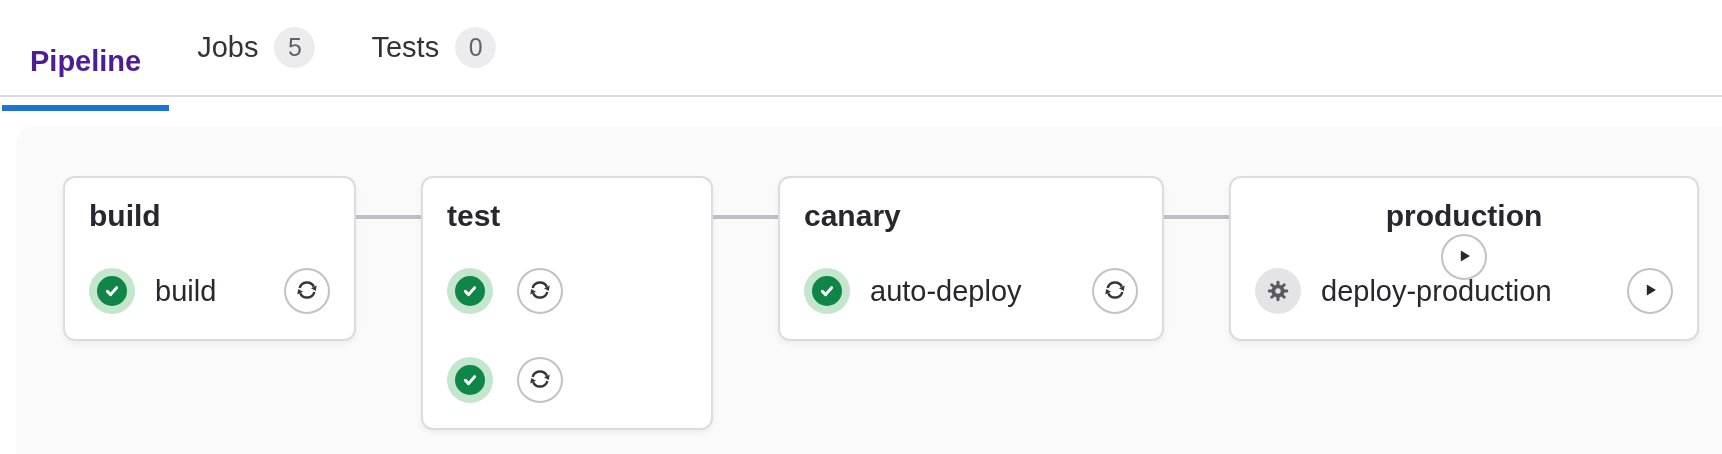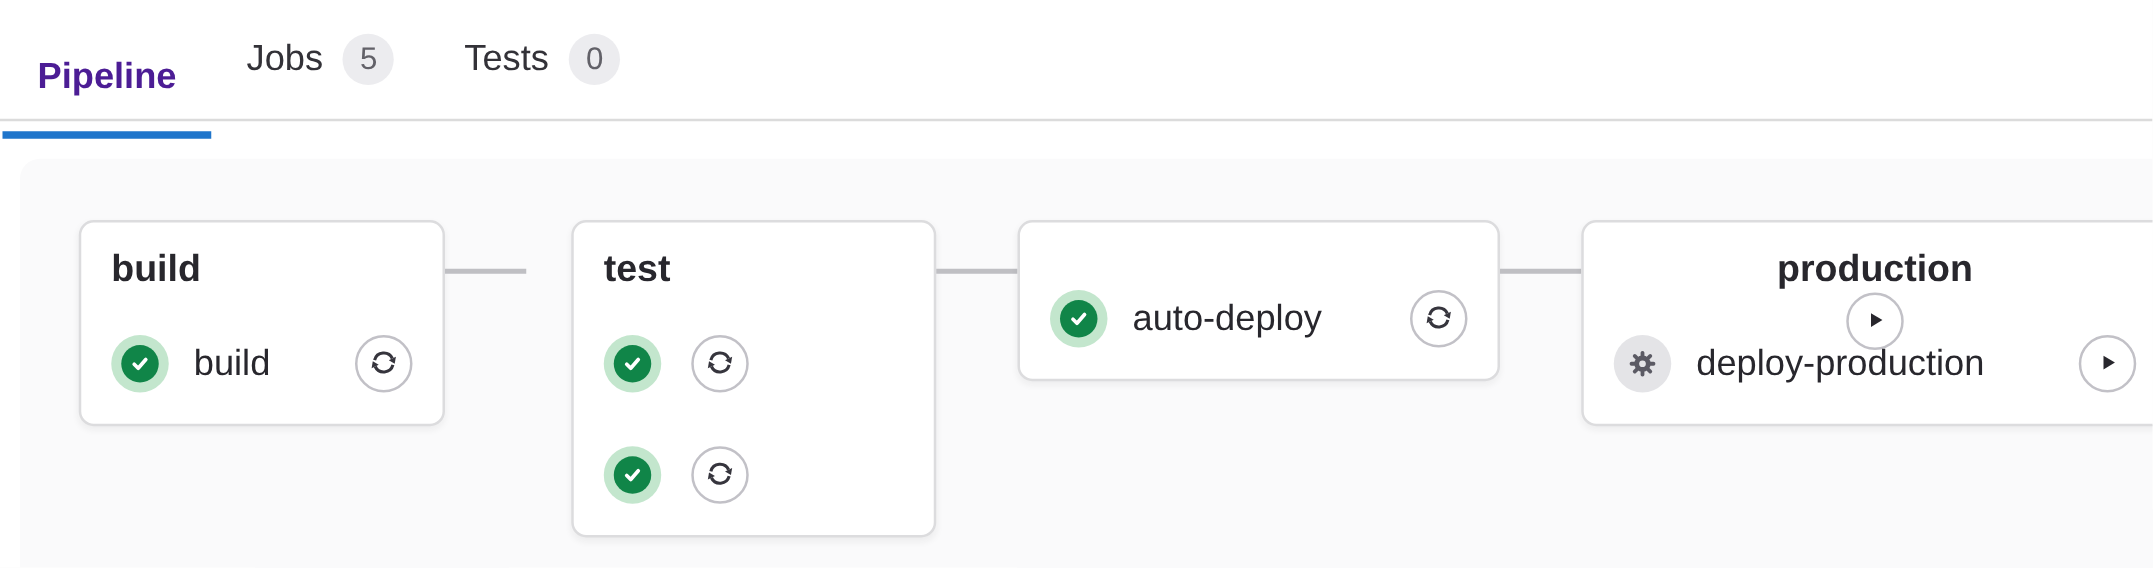--- a/index.html
+++ b/index.html
@@ -41,21 +41,21 @@
   }
   .graph { display:flex; align-items:flex-start; }
   .connector { flex:none; width:65px; height:4px; background:#bfbfc3; margin-top:39px; }
 
   .stage-card {
     flex:none; background:#ffffff;
     border:2px solid #dcdcde; border-radius:12px;
     padding:20px 24px 25px;
     box-shadow:0 3px 6px rgba(31,30,36,0.06);
   }
-  .w-build { width:293px; } .w-test { width:292px;margin-left:36px; }
+  .w-build { width:293px; } .w-test { width:292px; }
   .w-canary { width:386px; } .w-production { width:470px; }
 
   .stage-title { margin:0; font-size:30px; line-height:36px; font-weight:700; color:#28272d; }
   .stage-header { display:flex; align-items:center; justify-content:space-between; height:46px;flex-direction:column; }
 
   .job-row { display:flex; align-items:center; height:46px; margin-top:34px; }
   .job-row + .job-row { margin-top:43px; }
   .w-production .job-row { margin-top:24px;justify-content:space-between; }
 
   .ci-badge {
@@ -177,20 +177,21 @@
               </g>
             </svg>
           </span>
         </button>
       </div>
     </div>
 
     <div class="connector"></div>
 
     <div class="stage-card w-canary">
+      <h3 class="stage-title">canary</h3>
       <div class="job-row">
         <span class="ci-badge ci-success">
           <span class="inner">
             <svg viewBox="0 0 14 14" width="18" height="18">
                 <path d="M3.4 7.3 L5.9 9.8 L10.6 4.4" fill="none" stroke="#ffffff" stroke-width="2.3" stroke-linecap="round" stroke-linejoin="round"></path>
               </svg>
           </span>
         </span>
         <a class="job-name">auto-deploy</a>
         <button class="action-btn">

